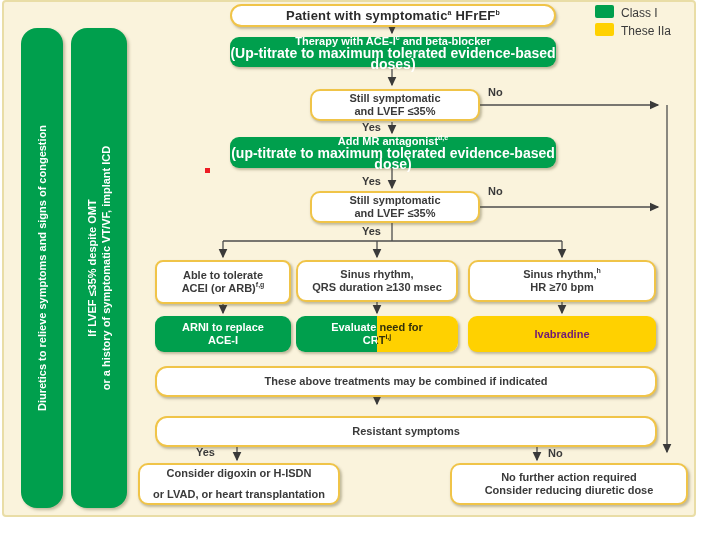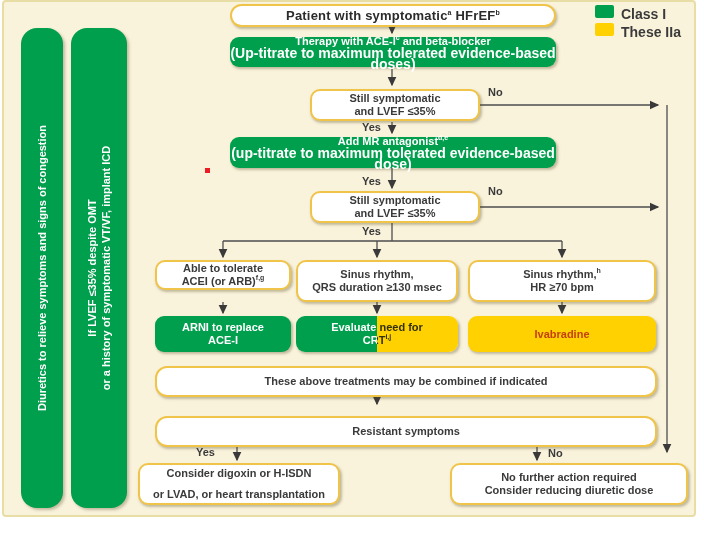--- a/index.html
+++ b/index.html
@@ -16,21 +16,21 @@
   }
   svg.connectors { position:absolute; left:0; top:0; z-index:1; }
   .box {
     position:absolute; z-index:2; box-sizing:border-box;
     display:flex; flex-direction:column; align-items:center; justify-content:center;
     text-align:center; border-radius:10px;
     box-shadow:1.5px 2px 2.5px rgba(90,80,40,0.35);
   }
   .white-box { background:#ffffff; border:2px solid #f0c448; }
   .green-box { background:#009f4d; color:#ffffff; border-radius:9px; }
-  .yellow-box { background:#ffd100; color:#c2410c; border-radius:9px; }
+  .yellow-box { background:#ffd100; color:#701a75; border-radius:9px; }
   .split-box { background:linear-gradient(90deg,#009f4d 0 50%,#ffd100 50% 100%); border-radius:9px; position:absolute; z-index:2; box-shadow:1.5px 2px 2.5px rgba(90,80,40,0.35); }
   .split-layer { position:absolute; inset:0; display:flex; flex-direction:column; align-items:center; justify-content:center; text-align:center; }
   .split-white { color:#ffffff; clip-path:inset(0 50% 0 0); }
   .split-dark  { color:#33300a; clip-path:inset(0 0 0 50%); }
   .l-bold { font-weight:bold; font-size:11px; line-height:13px; }
   .l-sub  { font-size:14px; line-height:11px;font-weight:bold; }
   .dec-line { font-weight:bold; font-size:11px; line-height:13px; color:#3a3a3a; }
   .title-line { font-weight:bold; font-size:13px; color:#2b2b2b; letter-spacing:0.2px; }
   sup { font-size:7px; line-height:0; vertical-align:super; }
   .yn-label { position:absolute; z-index:3; font-weight:bold; font-size:11px; color:#3a3a3a; }
@@ -38,21 +38,21 @@
     position:absolute; z-index:2; background:#009f4d; border-radius:16px;
     box-shadow:2px 2px 3px rgba(90,80,40,0.35);
   }
   .vtext {
     position:absolute; top:50%; left:50%;
     transform:translate(-50%,-50%) rotate(-90deg);
     white-space:nowrap; text-align:center;
     color:#ffffff; font-weight:bold; font-size:11px; line-height:14px;
   }
   .legend-swatch { position:absolute; z-index:2; width:19px; height:13px; border-radius:2px; }
-  .legend-label { position:absolute; z-index:2; font-weight:bold; font-size:14px; color:#3a3a3a; }
+  .legend-label { position:absolute; z-index:2; font-weight:normal; font-size:12px; color:#3a3a3a; }
   .red-dot { position:absolute; z-index:3; width:5px; height:5px; background:#ed1c24; }
 </style>
 </head>
 <body>
 
 <div class="canvas">
 
   <div class="frame"></div>
 
   <svg class="connectors" width="704" height="536">
@@ -122,21 +122,21 @@
   </div>
   <div class="yn-label" style="left:362px; top:175px;">Yes</div>
 
   <div class="box white-box" style="left:310px; top:191px; width:170px; height:32px;">
     <div class="dec-line">Still symptomatic</div>
     <div class="dec-line">and LVEF ≤35%</div>
   </div>
   <div class="yn-label" style="left:488px; top:185px;">No</div>
   <div class="yn-label" style="left:362px; top:225px;">Yes</div>
 
-  <div class="box white-box" style="left:155px; top:260px; width:136px; height:30px;">
+  <div class="box white-box" style="left:155px; top:260px; width:136px; height:44px;border-radius:8px;">
     <div class="dec-line">Able to tolerate</div>
     <div class="dec-line"><span>ACEI (or ARB)</span><sup>f,g</sup></div>
   </div>
   <div class="box white-box" style="left:296px; top:260px; width:162px; height:42px;">
     <div class="dec-line">Sinus rhythm,</div>
     <div class="dec-line">QRS duration ≥130 msec</div>
   </div>
   <div class="box white-box" style="left:468px; top:260px; width:188px; height:42px;">
     <div class="dec-line"><span>Sinus rhythm,</span><sup>h</sup></div>
     <div class="dec-line">HR ≥70 bpm</div>

